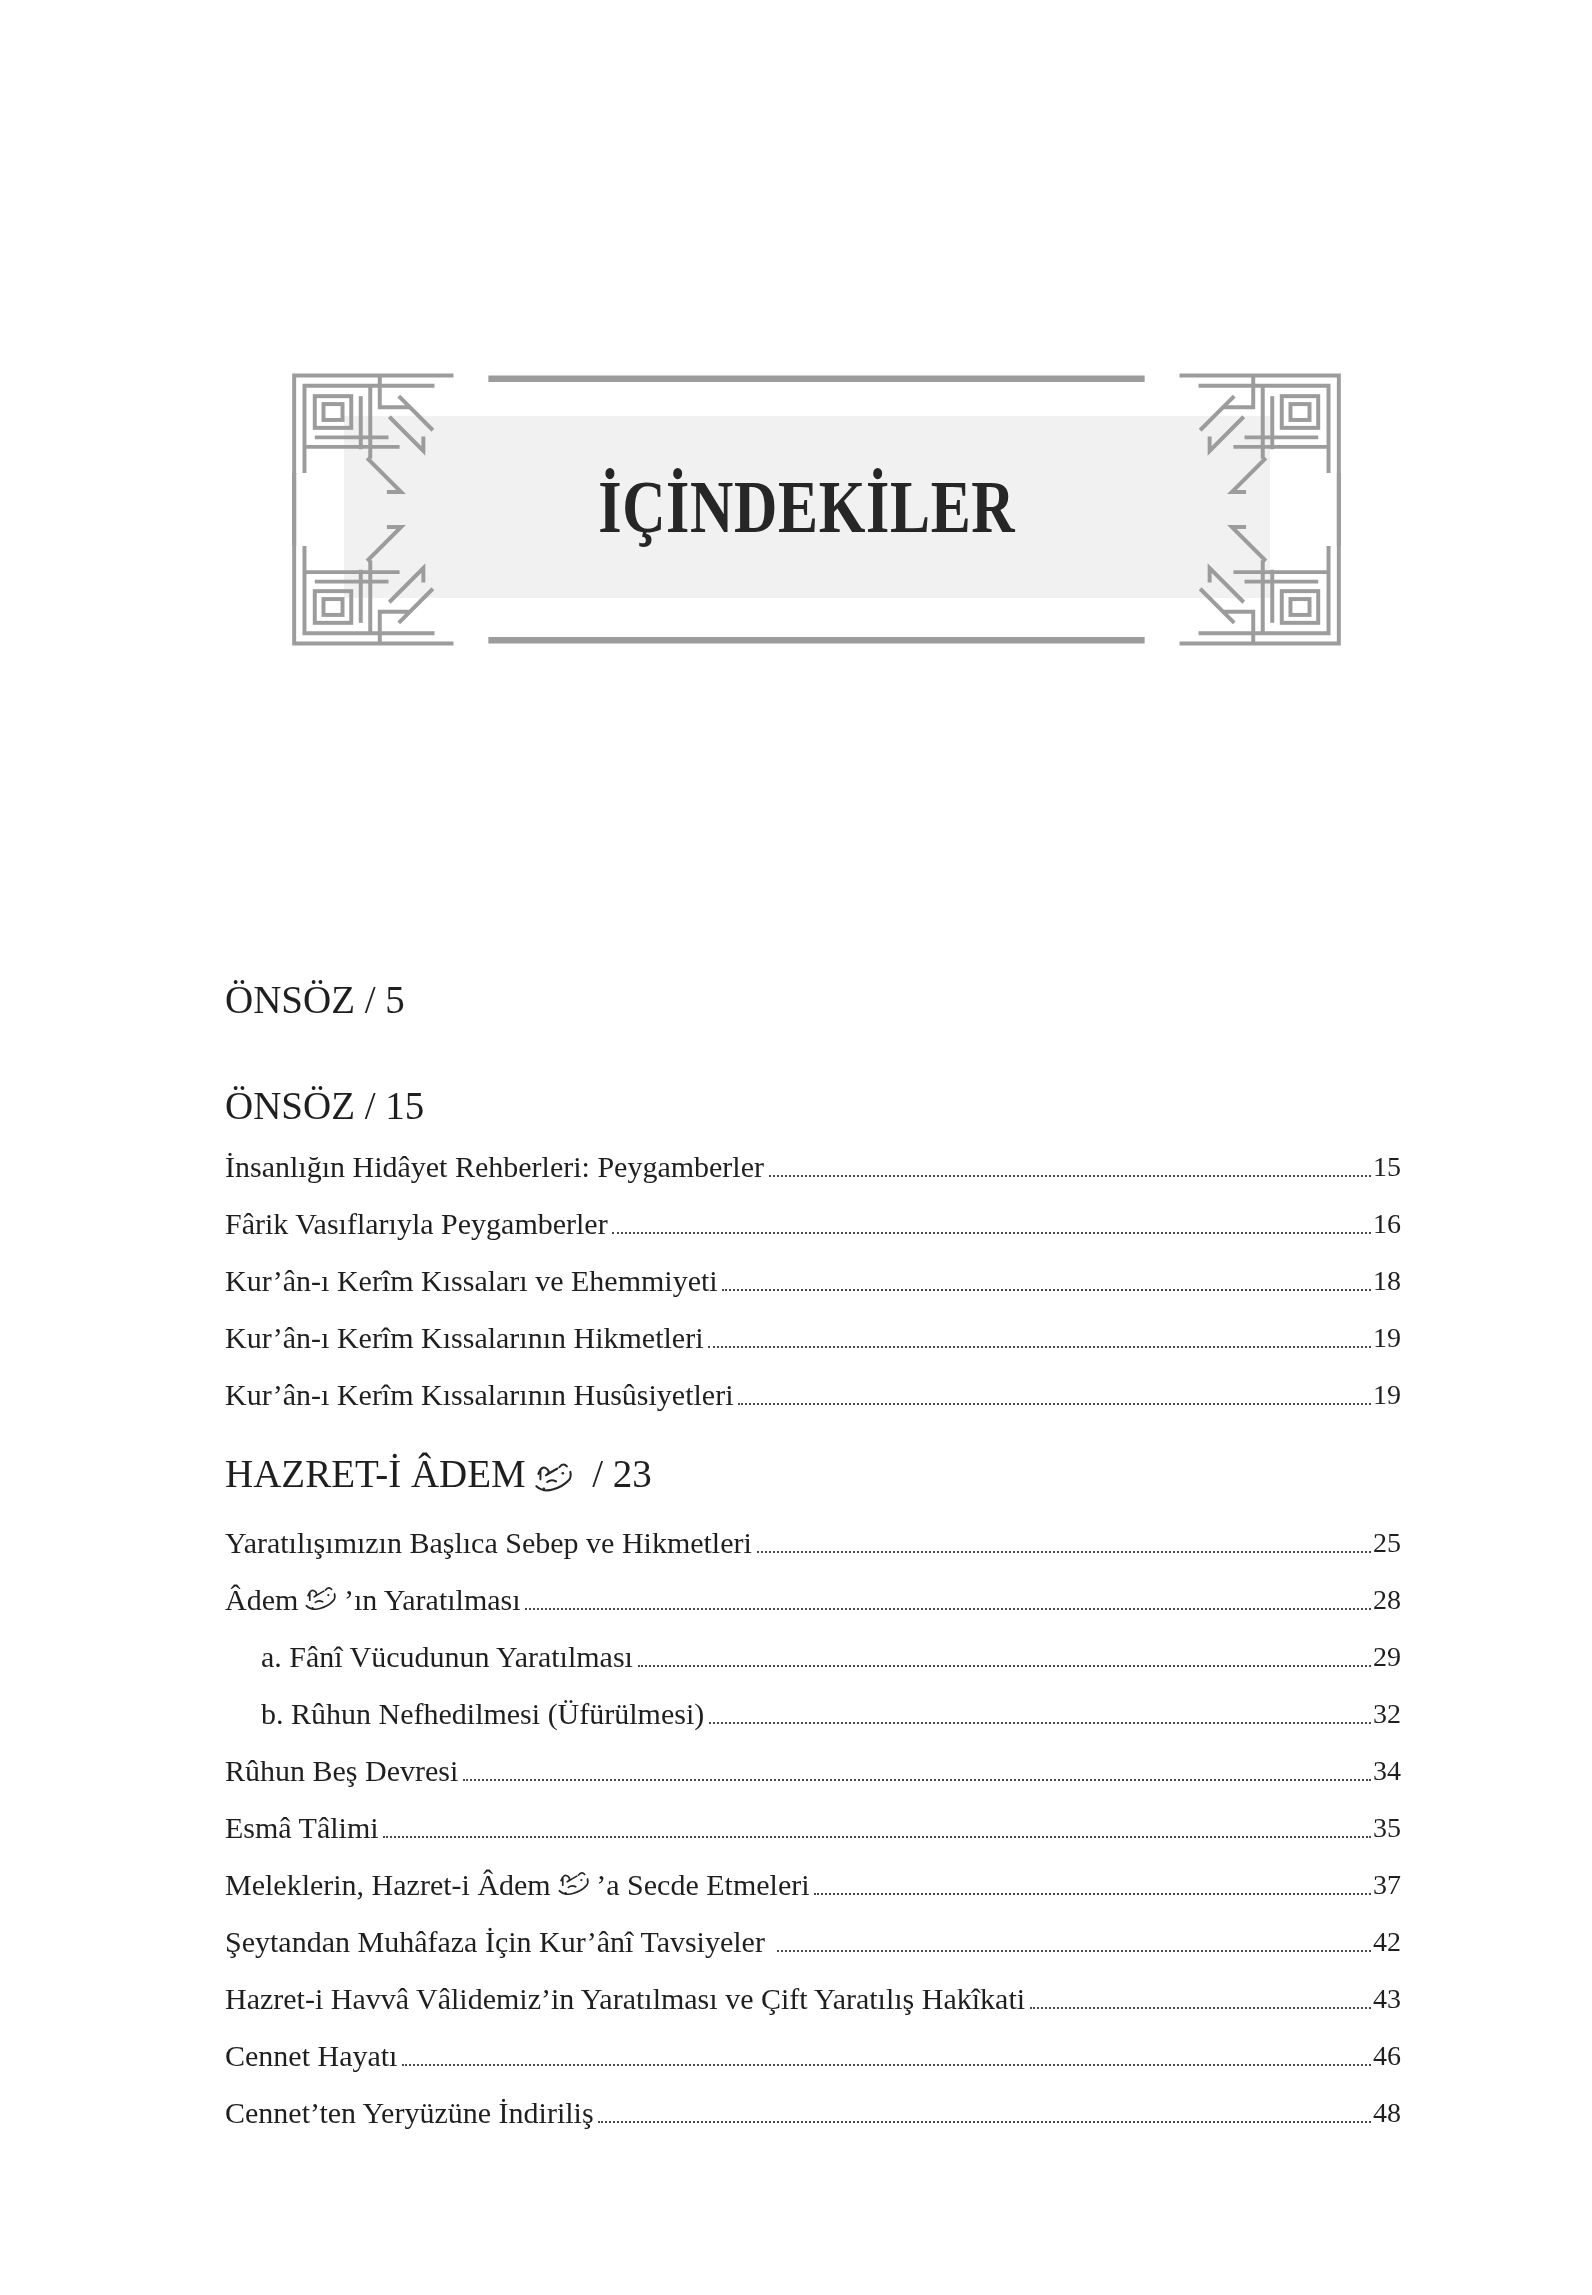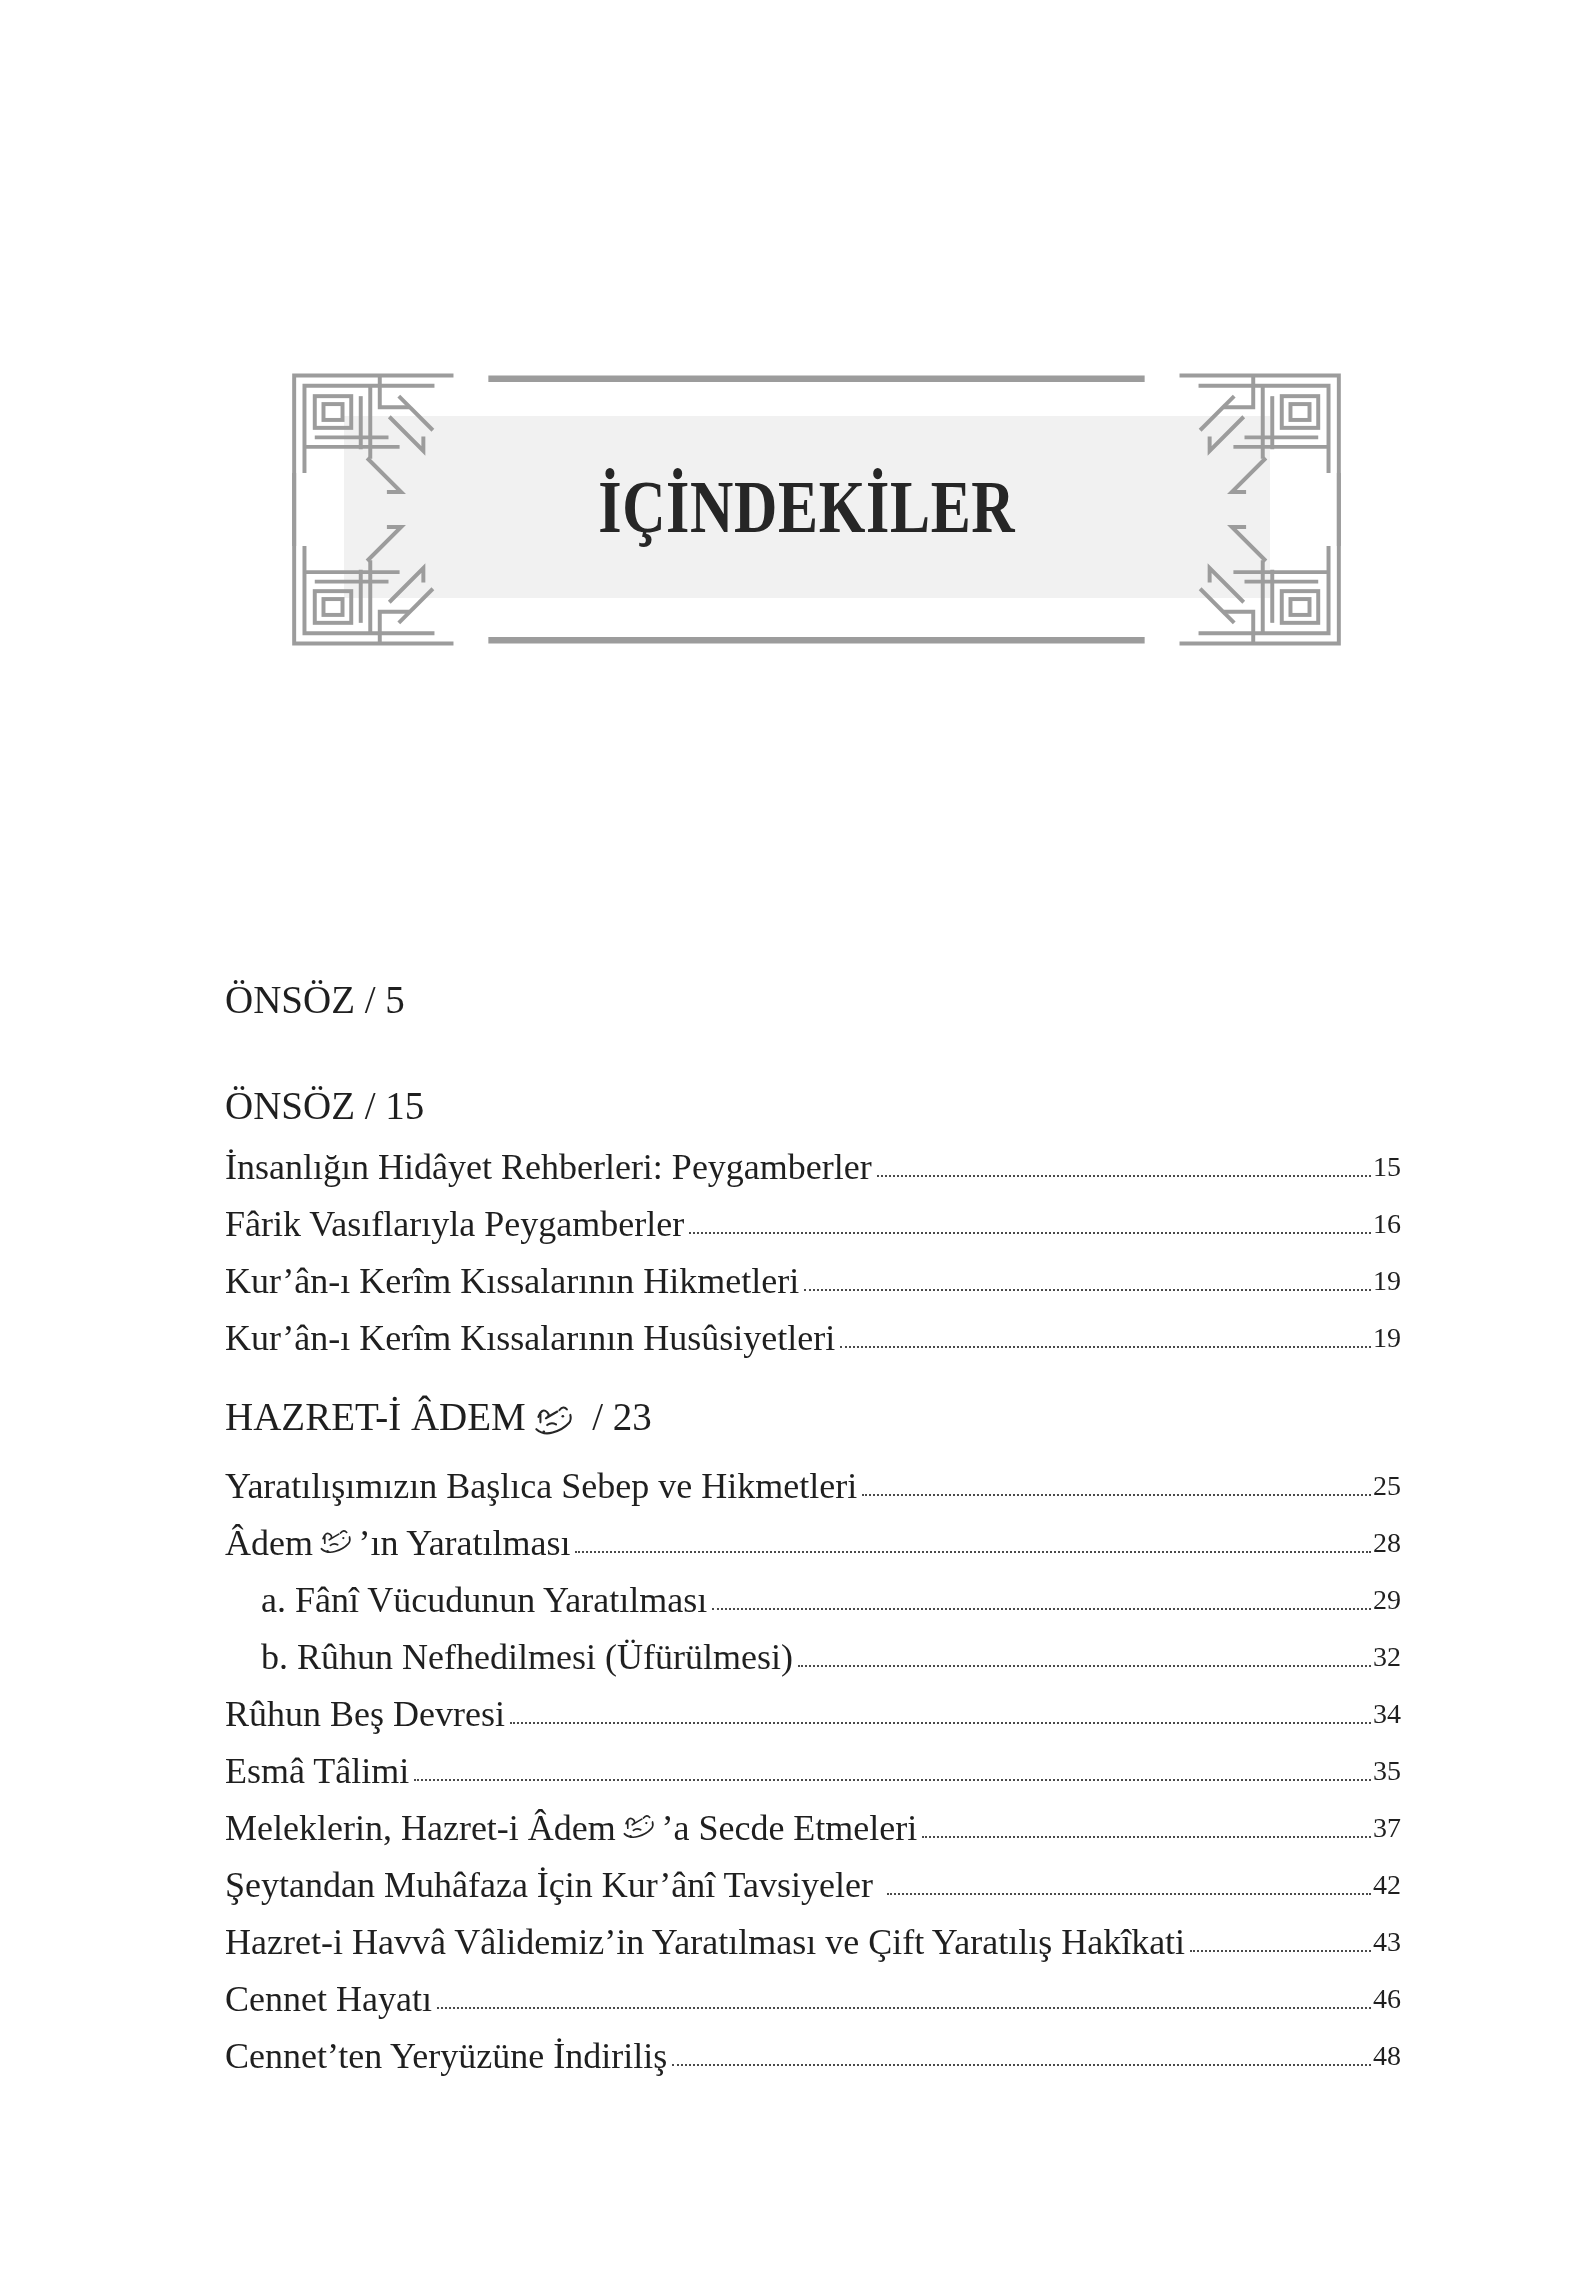--- a/index.html
+++ b/index.html
@@ -46,21 +46,21 @@
   .sec:nth-of-type(3){margin-top:30px;}
   .sec:nth-of-type(3) .h{line-height:51px;}
   .sec:nth-of-type(3) .rows{margin-top:10.3px;}
 
   .row{
     height:53px;
     display:flex;align-items:flex-end;
     padding-bottom:4px;
   }
   .row.indent{padding-left:36px;}
-  .row .t{font-size:36px;line-height:38px;white-space:pre;flex:0 0 auto;}
+  .row .t{font-size:30px;line-height:38px;white-space:pre;flex:0 0 auto;}
   .row .dots{
     flex:1 1 auto;min-width:32px;
     border-bottom:2px dotted var(--dot);
     margin:0 1.6px 9.5px 4.8px;
   }
   .row .pg{font-size:28px;line-height:38px;flex:0 0 auto;}
 
   
   svg.as{width:36px;height:32px;vertical-align:-5.6px;margin:0 4.8px 4.8px 4.8px;color:#262626;}
   .h svg.as{width:44px;height:38px;vertical-align:-9.5px;margin:0 6.3px;}
@@ -128,20 +128,25 @@
           <span class="t">İnsanlığın Hidâyet Rehberleri: Peygamberler</span>
           <span class="dots"></span>
           <span class="pg">15</span>
         </div>
         <div class="row">
           <span class="t">Fârik Vasıflarıyla Peygamberler</span>
           <span class="dots"></span>
           <span class="pg">16</span>
         </div>
         <div class="row">
+          <span class="t">Kur’ân-ı Kerîm Kıssaları ve Ehemmiyeti</span>
+          <span class="dots"></span>
+          <span class="pg">18</span>
+        </div>
+        <div class="row">
           <span class="t">Kur’ân-ı Kerîm Kıssalarının Hikmetleri</span>
           <span class="dots"></span>
           <span class="pg">19</span>
         </div>
         <div class="row">
           <span class="t">Kur’ân-ı Kerîm Kıssalarının Husûsiyetleri</span>
           <span class="dots"></span>
           <span class="pg">19</span>
         </div>
       </div>

